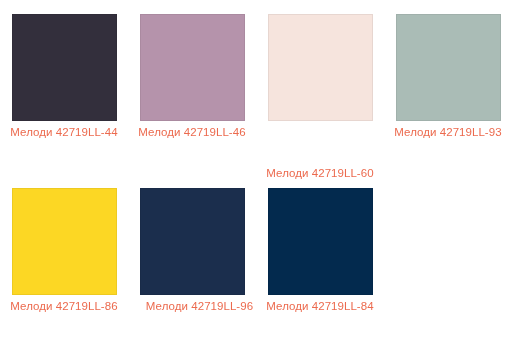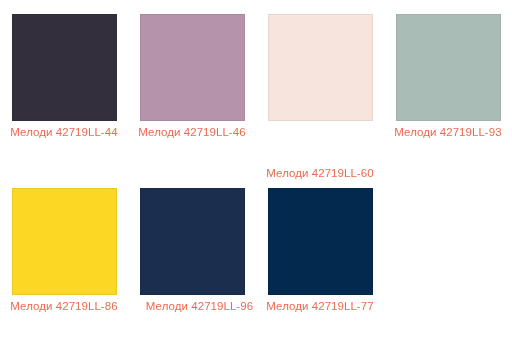--- a/index.html
+++ b/index.html
@@ -104,17 +104,17 @@
   <div class="swatch-cell">
     <a class="swatch-link" href="#">
       <span class="swatch-chip" style="background-color: rgb(27, 46, 77);"></span>
       <span class="swatch-caption" style="color: rgb(236, 106, 78); margin-left: 15px;">Мелоди 42719LL-96</span>
     </a>
   </div>
 
   <div class="swatch-cell">
     <a class="swatch-link" href="#">
       <span class="swatch-chip" style="background-color: rgb(3, 42, 78);"></span>
-      <span class="swatch-caption" style="color: rgb(236, 106, 78);">Мелоди 42719LL-77</span>
+      <span class="swatch-caption" style="color: rgb(236, 106, 78);">Мелоди 42719LL-84</span>
     </a>
   </div>
 
 </div>
 
 </body></html>

